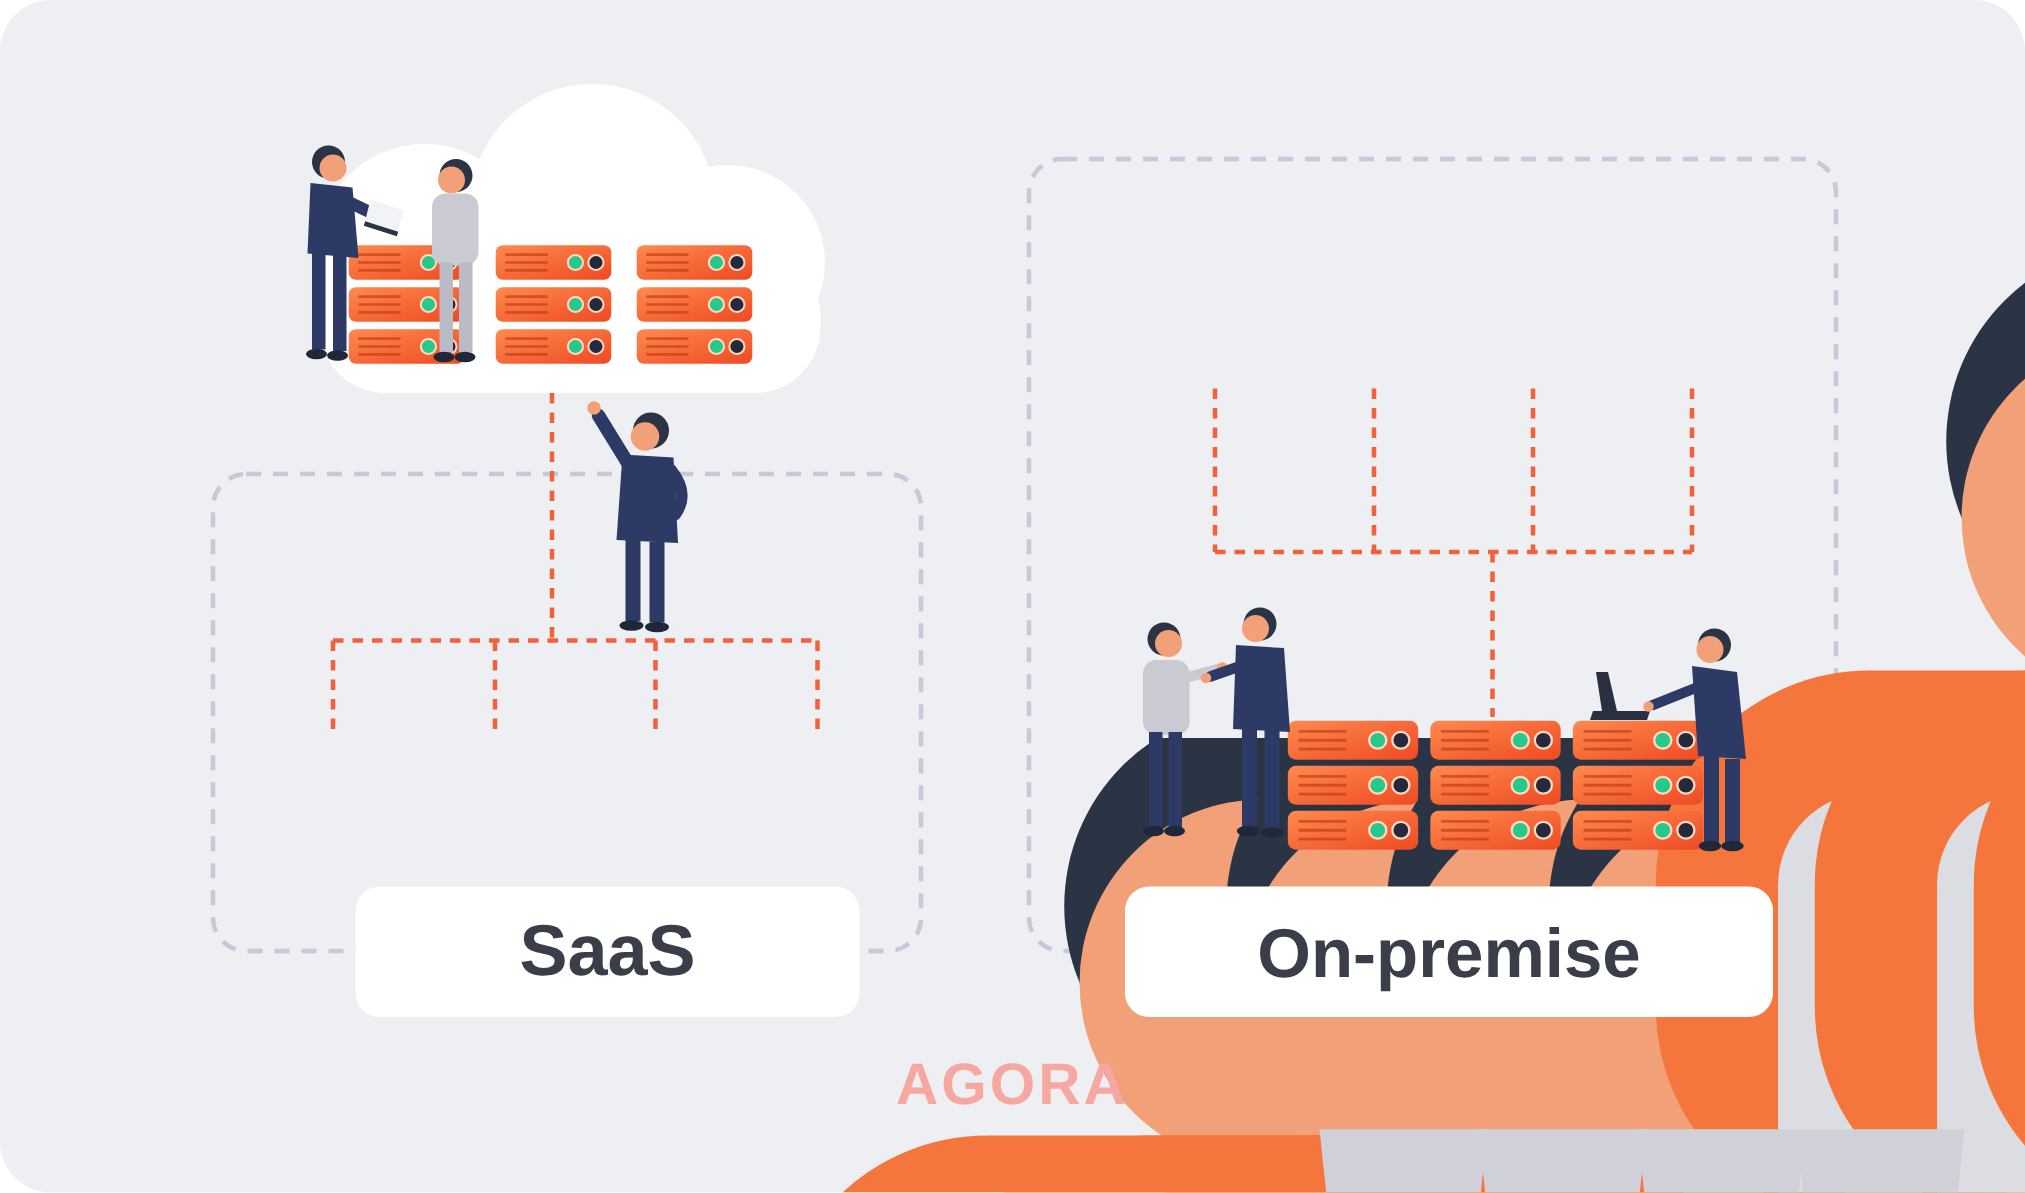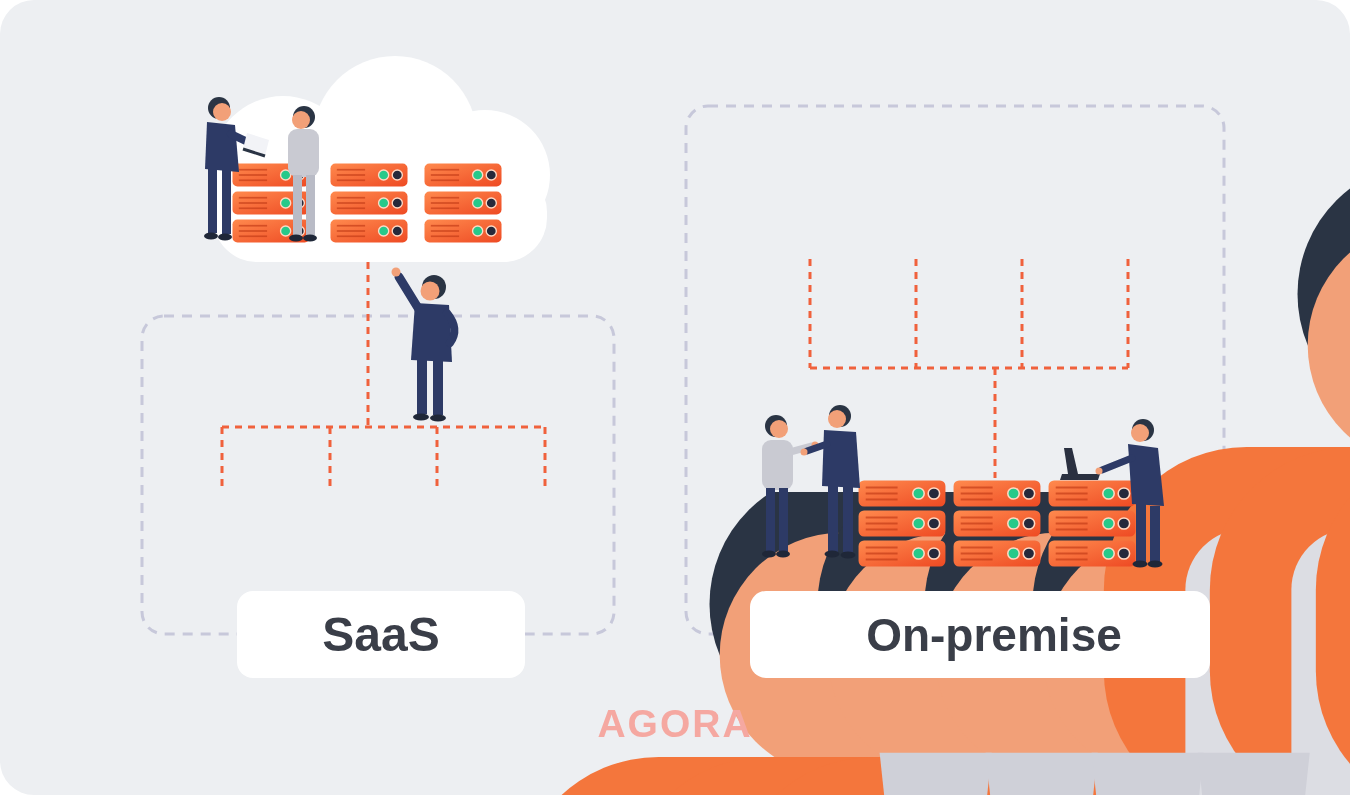--- a/index.html
+++ b/index.html
@@ -3,22 +3,22 @@
 <meta charset="utf-8">
 <style>
   html,body{margin:0;padding:0;background:#ffffff;}
   body{width:1350px;height:795px;position:relative;overflow:hidden;
        font-family:"Liberation Sans","DejaVu Sans",sans-serif;}
   .canvas{position:absolute;inset:0;background:#edeff2;border-radius:34px;}
   svg.diagram{position:absolute;left:0;top:0;}
   .label-box{position:absolute;background:#ffffff;border-radius:16px;
              display:flex;align-items:center;justify-content:center;
              font-weight:800;color:#3a3e48;z-index:5;}
-  .label-saas{left:237px;top:591px;width:288px;height:87px;font-size:48px;}
-  .label-onprem{left:750px;top:591px;width:432px;height:87px;font-size:46px;padding-left:28px;}
+  .label-saas{left:237px;top:591px;width:336px;height:87px;font-size:48px;}
+  .label-onprem{left:750px;top:591px;width:432px;height:87px;font-size:46px;}
   .brand{position:absolute;left:0;top:702px;width:100%;text-align:center;
          font-weight:800;font-size:39px;letter-spacing:2px;color:#f5a8a1;z-index:5;}
 </style>
 </head>
 <body>
 
 <div class="canvas">
 
 <svg class="diagram" width="1350" height="795" viewBox="0 0 1350 795">
   <defs>

